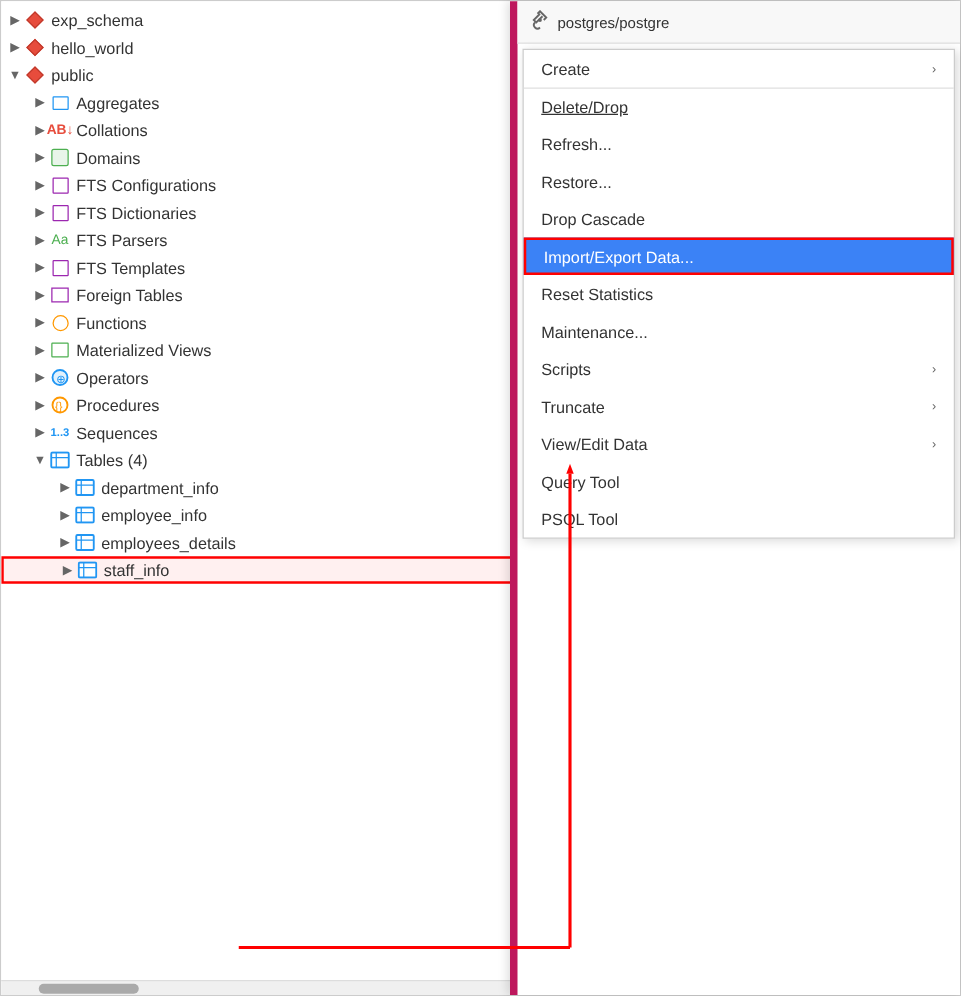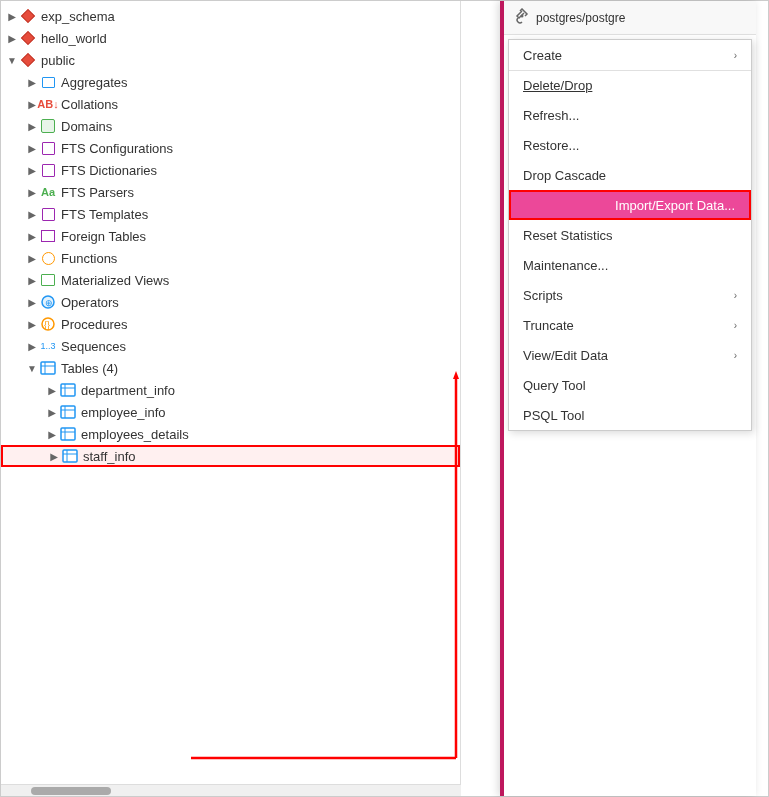--- a/index.html
+++ b/index.html
@@ -60,25 +60,25 @@
       justify-content: center;
       flex-shrink: 0;
     }
     .node-label {
       color: #333;
     }
     
     .context-menu-panel {
       position: absolute;
       top: 0;
-      right: 12px;
-      width: 256px;
+      right: 0;
+      width: 360px;
       height: 100%;
       background: white;
-      border-left: 4px solid #be185d;
+      border-left: 6px solid #be185d;
       box-shadow: -2px 0 8px rgba(0,0,0,0.15);
     }
     .menu-header {
       display: flex;
       align-items: center;
       padding: 6px 10px;
       border-bottom: 1px solid #e0e0e0;
       background: #f8f8f8;
       height: 34px;
     }
@@ -99,24 +99,23 @@
     .menu-item {
       display: flex;
       align-items: center;
       justify-content: space-between;
       padding: 6px 14px;
       cursor: pointer;
       height: 30px;
       color: #333;
     }
     .menu-item.active, .menu-item.highlighted {
-      background: #ec4899;
+      background: #3b82f6;
       color: white;
       border: 2px solid red;
-      justify-content: flex-end;
     }
     .menu-item.separator-above {
       border-top: 1px solid #e0e0e0;
       text-decoration: underline;
     }
     .menu-arrow {
       font-size: 10px;
       color: #666;
     }
     
@@ -207,21 +206,21 @@
         <div class="tree-item" style="padding-left: 24px;">
           <span class="expand-icon">▶</span>
           <span class="node-icon">
             <span style="display:inline-block;width:13px;height:13px;border:1.5px solid #9C27B0;background:white;border-radius:1px;"></span>
           </span>
           <span class="node-label">FTS Dictionaries</span>
         </div>
         <div class="tree-item" style="padding-left: 24px;">
           <span class="expand-icon">▶</span>
           <span class="node-icon">
-            <span style="font-weight:bold;color:#4CAF50;font-size:11px;">Aa</span>
+            <span style="font-weight:normal;color:#4CAF50;font-size:11px;">Aa</span>
           </span>
           <span class="node-label">FTS Parsers</span>
         </div>
         <div class="tree-item" style="padding-left: 24px;">
           <span class="expand-icon">▶</span>
           <span class="node-icon">
             <span style="display:inline-block;width:13px;height:13px;border:1.5px solid #9C27B0;background:white;border-radius:1px;"></span>
           </span>
           <span class="node-label">FTS Templates</span>
         </div>
@@ -268,21 +267,21 @@
                 <circle cx="8" cy="8" r="6" fill="white" stroke="#FF9800" stroke-width="1.5"></circle>
                 <text x="4" y="12" font-size="9" fill="#FF9800">{}</text>
               </svg>
             </span>
           </span>
           <span class="node-label">Procedures</span>
         </div>
         <div class="tree-item" style="padding-left: 24px;">
           <span class="expand-icon">▶</span>
           <span class="node-icon">
-            <span style="font-size:9px;color:#2196F3;font-weight:normal;">1..3</span>
+            <span style="font-size:9px;color:#2196F3;font-weight:bold;">1..3</span>
           </span>
           <span class="node-label">Sequences</span>
         </div>
         <div class="tree-item" style="padding-left: 24px;">
           <span class="expand-icon">▼</span>
           <span class="node-icon">
             <span style="display:inline-flex;align-items:center;justify-content:center;">
               <svg width="16" height="14">
                 <rect x="1" y="1" width="14" height="12" fill="white" stroke="#2196F3" stroke-width="1.5" rx="1"></rect>
                 <line x1="1" y1="5" x2="15" y2="5" stroke="#2196F3" stroke-width="1"></line>

